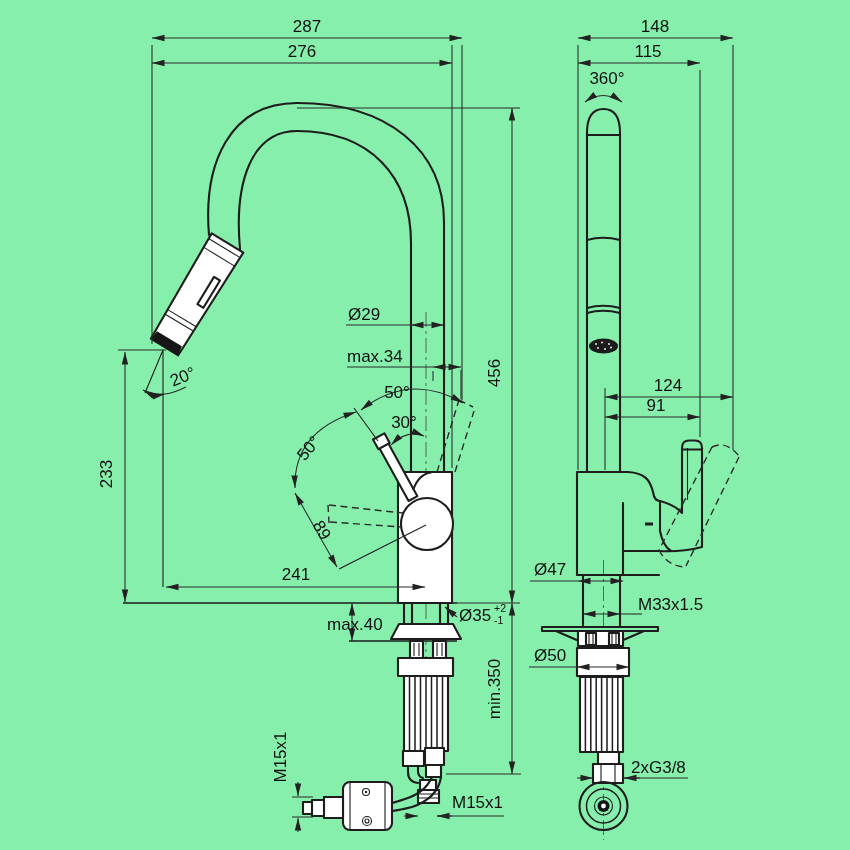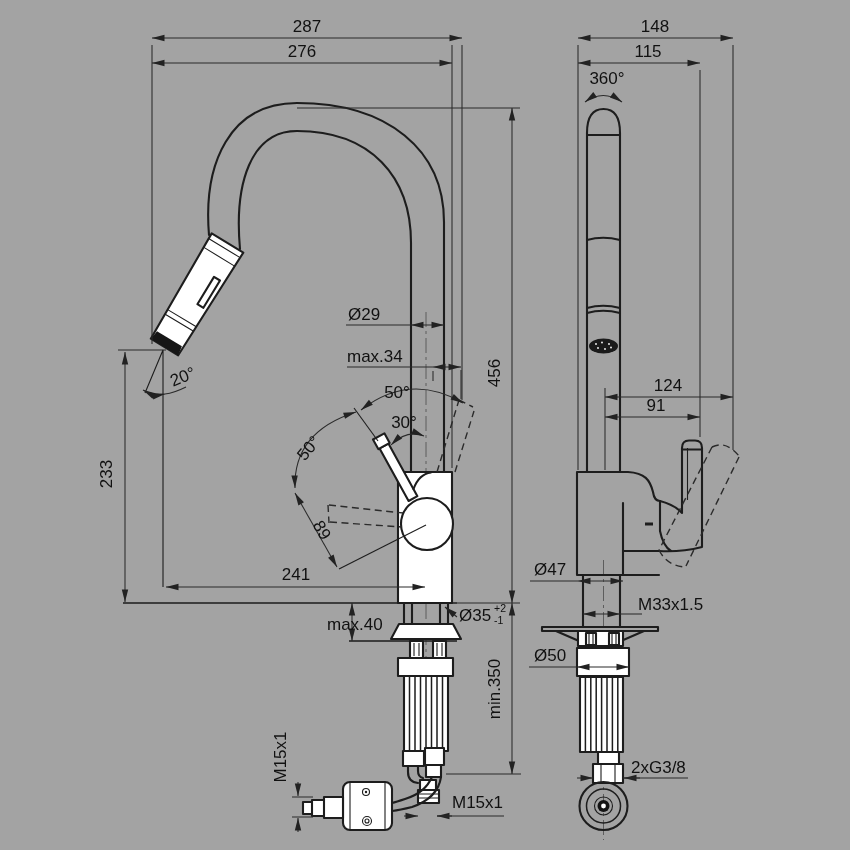--- a/index.html
+++ b/index.html
@@ -1,16 +1,16 @@
 <!DOCTYPE html>
 <html><head>
 <meta charset="utf-8">
 <style>
   html,body{margin:0;padding:0;background:#ffffff;}
-  .stage{width:850px;height:850px;background:#a3a3a3;position:relative;font-family:"Liberation Sans",sans-serif;text-decoration:underline;}
+  .stage{width:850px;height:850px;background:#86efac;position:relative;font-family:"Liberation Sans",sans-serif;text-decoration:underline;}
   svg{display:block;}
   .o   {stroke:#1d1d1d;stroke-width:2.1;fill:none;stroke-linecap:round;stroke-linejoin:round;}
   .of  {stroke:#1d1d1d;stroke-width:2.1;fill:#ffffff;stroke-linejoin:round;}
   .om  {stroke:#1d1d1d;stroke-width:1.5;fill:none;}
   .thin{stroke:#1d1d1d;stroke-width:1.1;fill:none;}
   .d   {stroke:#2b2b2b;stroke-width:1.05;fill:none;}
   .dash{stroke:#2b2b2b;stroke-width:1.4;fill:none;stroke-dasharray:7 4.5;}
   .cl  {stroke:#555;stroke-width:0.9;fill:none;stroke-dasharray:15 4 3 4;}
   .t   {font-family:"Liberation Sans",sans-serif;font-size:17px;fill:#111;}
   .ts  {font-family:"Liberation Sans",sans-serif;font-size:10.5px;fill:#111;}

